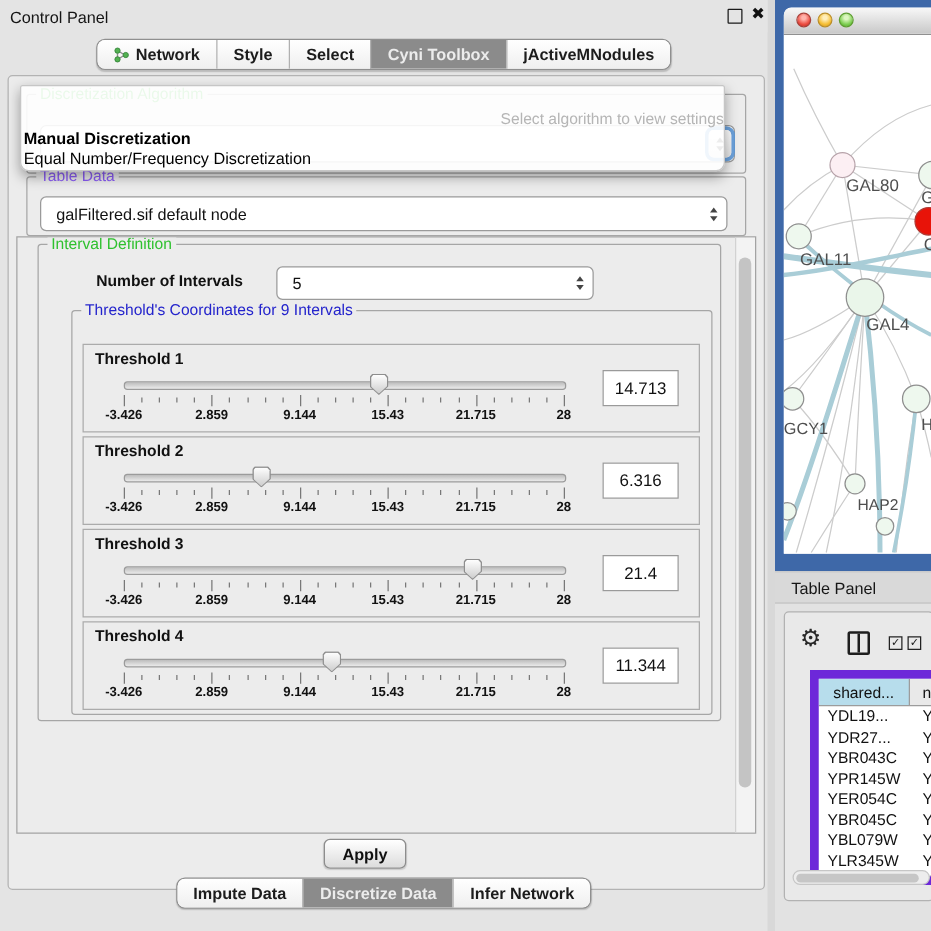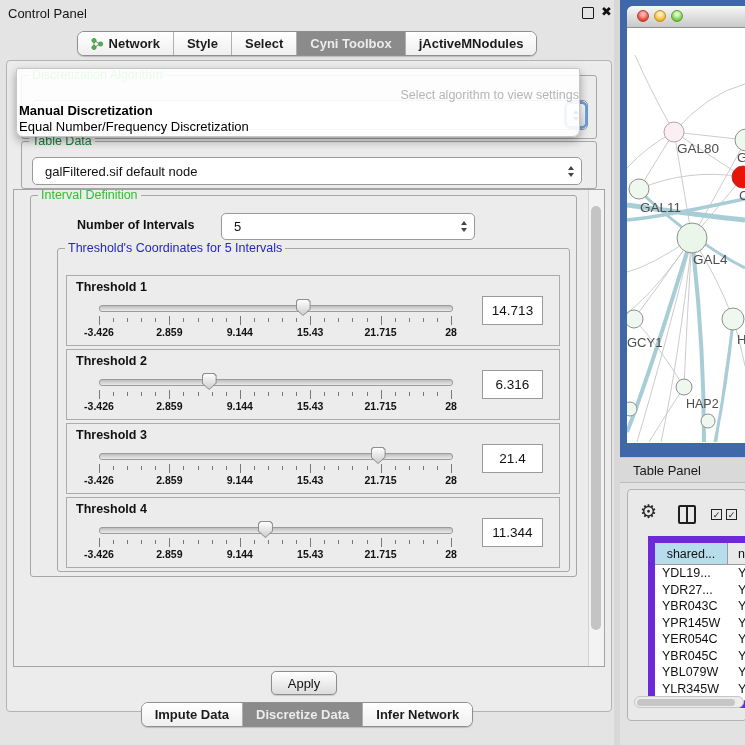--- a/index.html
+++ b/index.html
@@ -23,21 +23,21 @@
   .seg.selected{background:#8b8b8b;color:#ececec;}
   .tab-icon{display:flex;align-items:center;}
 
   .cp-body{position:absolute;left:6px;top:60px;width:604px;height:650px;background:#ececec;
            border:1px solid #b3b3b3;border-radius:4px;}
 
   .group{position:absolute;border:1px solid #a6a6a6;border-radius:3px;}
   .group-title{position:absolute;top:-8px;left:7px;background:#ececec;padding:0 3px;font-size:12.5px;white-space:nowrap;}
   .t-green{color:#2fc12f;}
   .t-blue{color:#2424cc;}
-  .t-dark{color:#15803d;}
+  .t-dark{color:#8b5cf6;}
 
   .combo{position:absolute;background:#fff;border:1px solid #9a9a9a;border-radius:5px;
          font-size:13px;color:#111;display:flex;align-items:center;}
   .combo .val{padding-left:12px;flex:1;white-space:nowrap;overflow:hidden;}
   .stepper{width:20px;display:flex;flex-direction:column;align-items:center;justify-content:center;gap:3px;}
   .arr-up{width:0;height:0;border-left:3.5px solid transparent;border-right:3.5px solid transparent;border-bottom:4.5px solid #444;}
   .arr-dn{width:0;height:0;border-left:3.5px solid transparent;border-right:3.5px solid transparent;border-top:4.5px solid #444;}
   .focus-ring{height:22px;width:18px;margin-right:2px;border-radius:4px;background:linear-gradient(#fff,#e6e6e6);
               box-shadow:0 0 0 3px rgba(92,152,216,.9);}
 
@@ -82,23 +82,23 @@
              display:flex;align-items:center;justify-content:center;font-size:13.5px;color:#111;}
 
   .attrs-group{left:16px;top:391px;width:545px;height:84px;}
   .attr-list-title{position:absolute;left:6px;top:11px;font-weight:700;font-size:12.5px;color:#111;}
   .attr-list{position:absolute;left:8px;top:30px;width:520px;height:46px;background:#fff;border:1px solid #b9b9b9;
              overflow:hidden;font-size:13px;color:#111;padding:2px 0 0 10px;box-sizing:border-box;}
   .attr-item{line-height:16.5px;white-space:nowrap;}
   .list-vscroll{position:absolute;right:0;top:0;width:13px;height:100%;background:#f1f1f1;border-left:1px solid #ddd;}
   .list-vscroll .thumb{position:absolute;left:2px;top:2px;width:9px;height:38px;background:#bdbdbd;border-radius:5px;}
 
-  .apply-btn{position:absolute;left:264px;top:610px;width:64px;height:22px;border:1px solid #8d8d8d;border-radius:5px;
+  .apply-btn{position:absolute;left:252px;top:610px;width:64px;height:22px;border:1px solid #8d8d8d;border-radius:5px;
              background:linear-gradient(#ffffff,#dcdcdc);font-size:13px;color:#111;
-             display:flex;align-items:center;justify-content:center;box-shadow:0 1px 1px rgba(0,0,0,.15);}
+             display:flex;align-items:center;justify-content:center;box-shadow:0 1px 1px rgba(0,0,0,.15);font-weight:bold;}
   .tab-bar.bottom{top:702px;z-index:3;}
 
   
   .net-frame{position:absolute;left:620px;top:0;width:125px;height:457px;background:#3e68a8;}
   .net-window{position:absolute;left:7px;top:6px;width:118px;height:437px;background:#fff;
               border-top-left-radius:6px;overflow:hidden;}
   .net-titlebar{position:relative;height:21px;background:linear-gradient(#f8f8f8,#c8c8c8);
                 border-bottom:1px solid #909090;border-top-left-radius:6px;}
   .light{position:absolute;top:4px;width:12px;height:12px;border-radius:50%;box-sizing:border-box;}
   .light.red{left:10px;background:radial-gradient(circle at 50% 32%,#ffb3ac 0 18%,#ec4e42 62%,#b92c22 100%);border:1px solid #a8423b;}
@@ -209,21 +209,21 @@
         <span class="noi-label">Number of Intervals</span>
         <div class="combo noi-combo">
           <span class="val">5</span>
           <span class="stepper">
             <span class="arr-up"></span>
             <span class="arr-dn"></span>
           </span>
         </div>
 
         <div class="group thresholds-group">
-          <span class="group-title t-blue">Threshold's Coordinates for 5 Intervals</span>
+          <span class="group-title t-blue">Threshold's Coordinates for 9 Intervals</span>
           <div>
               <div class="thr-panel" style="top: 26px;">
                 <div class="thr-label">Threshold 1</div>
                 <div class="thr-track">
                   <div class="sl-thumb" style="left: 57.7%;">
                     <div class="sl-thumb-in"></div>
                   </div>
                 </div>
                 <div class="thr-ticks">
                   <span class="tick major" style="left: 0%;"></span>

